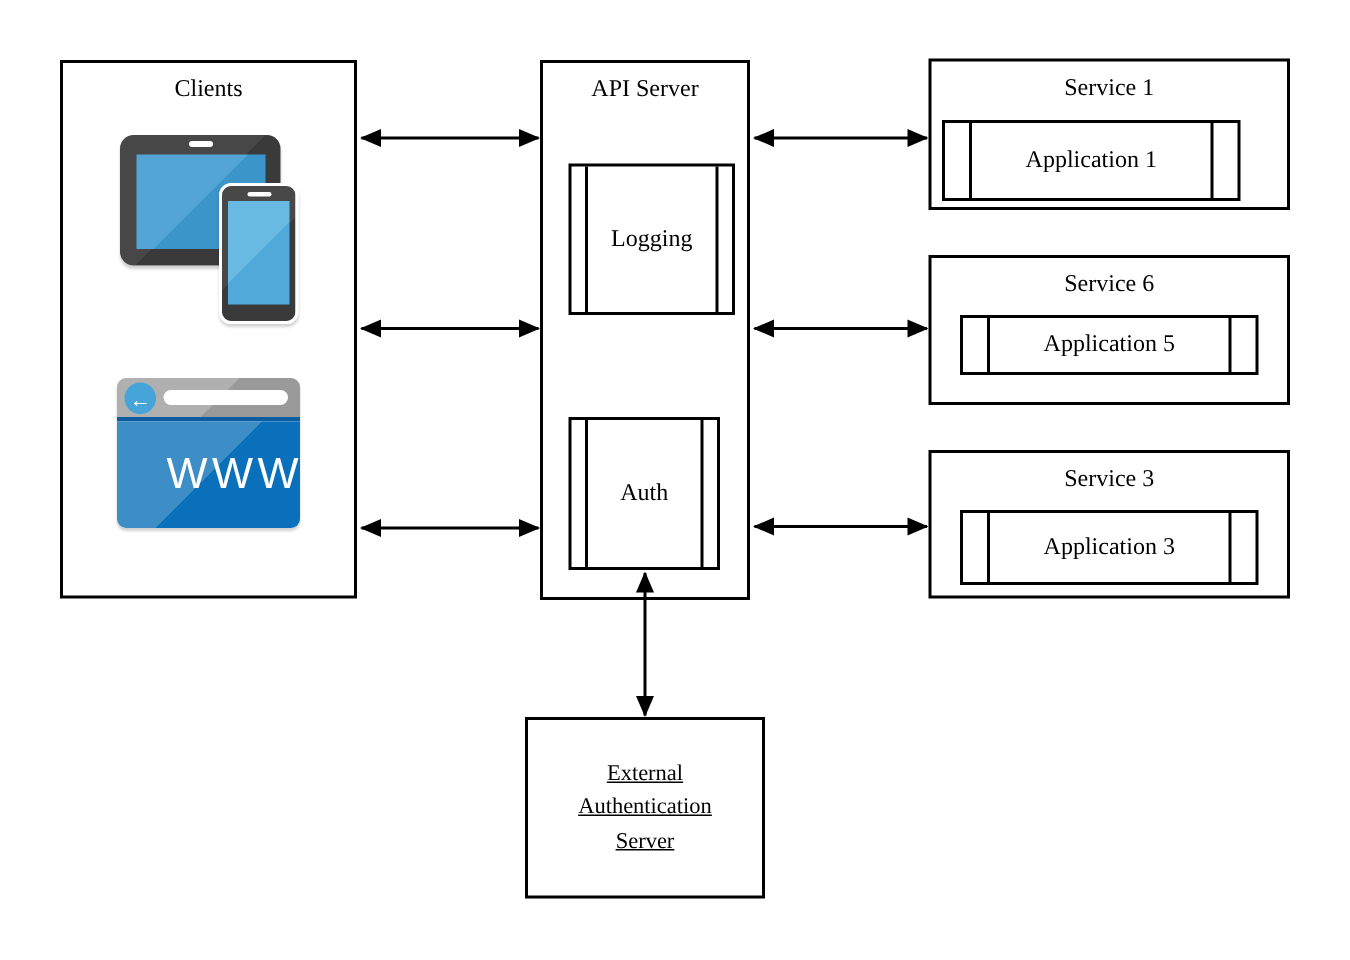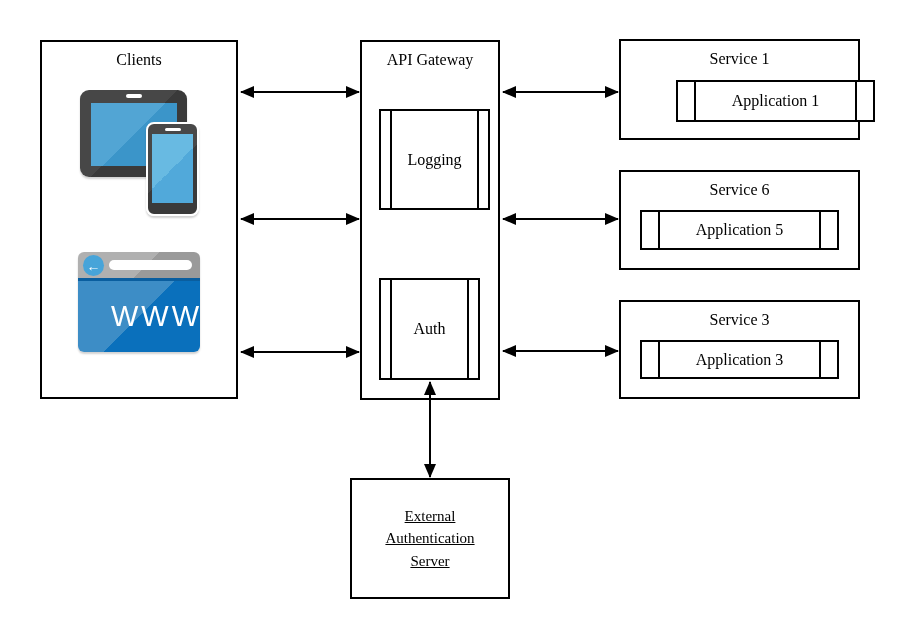--- a/index.html
+++ b/index.html
@@ -143,49 +143,49 @@
       </div>
       <div class="browser-address"></div>
     </div>
     <div class="browser-strip"></div>
     <div class="browser-body">
       <span class="www">WWW</span>
     </div>
   </div>
 
   <div class="box" style="left:360px;top:40px;width:140px;height:360px">
-    <div class="box-title">API Gateway</div>
+    <div class="box-title">API Server</div>
   </div>
 
   <div class="component narrow" style="left:379px;top:109px;width:111px;height:101px">
     <span>Logging</span>
   </div>
 
   <div class="component narrow" style="left:379px;top:278px;width:101px;height:102px">
     <span>Auth</span>
   </div>
 
   <div class="box" style="left:619px;top:39px;width:241px;height:101px">
     <div class="box-title">Service 1</div>
   </div>
-  <div class="component wide" style="left:676px;top:80px;width:199px;height:42px">
+  <div class="component wide" style="left:628px;top:80px;width:199px;height:54px">
     <span>Application 1</span>
   </div>
 
   <div class="box" style="left:619px;top:170px;width:241px;height:100px">
     <div class="box-title">Service 6</div>
   </div>
   <div class="component wide" style="left:640px;top:210px;width:199px;height:40px">
     <span>Application 5</span>
   </div>
 
   <div class="box" style="left:619px;top:300px;width:241px;height:99px">
     <div class="box-title">Service 3</div>
   </div>
-  <div class="component wide" style="left:640px;top:340px;width:199px;height:39px">
+  <div class="component wide" style="left:640px;top:340px;width:199px;height:50px">
     <span>Application 3</span>
   </div>
 
   <div class="box external-box" style="left:350px;top:478px;width:160px;height:121px">
     <span>External Authentication Server</span>
   </div>
 
   <div class="arrow-h" style="left:241px;top:91px;width:118px"></div>
   <div class="arrow-h" style="left:241px;top:218px;width:118px"></div>
   <div class="arrow-h" style="left:241px;top:351px;width:118px"></div>

